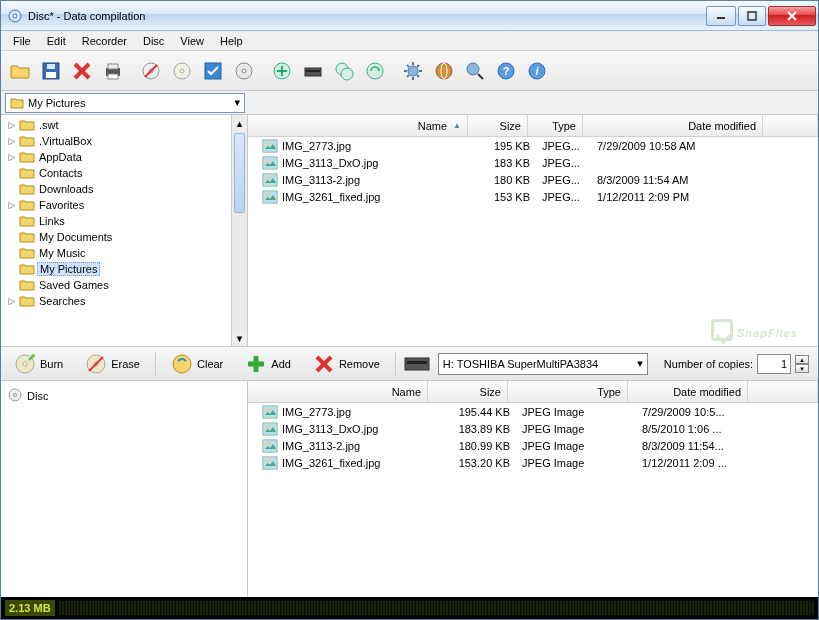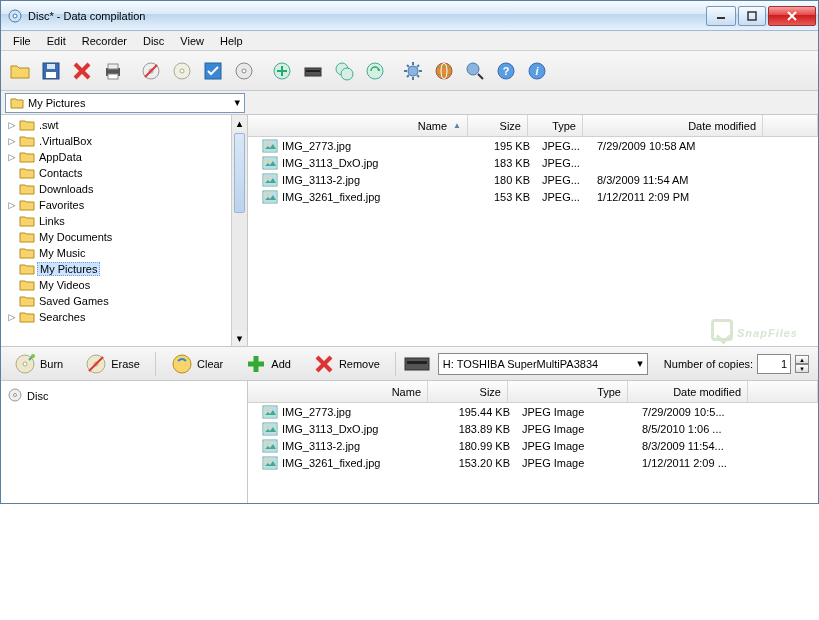--- a/index.html
+++ b/index.html
@@ -1,17 +1,17 @@
 <!DOCTYPE html>
 <html><head>
 <meta charset="utf-8">
 <style>
 * { box-sizing: border-box; margin: 0; padding: 0; font-family: "Segoe UI", Tahoma, sans-serif; font-size: 11px; }
 body { background: #fff; }
-.window { width: 819px; height: 504px; border: 1px solid #5a7fa0; display: flex; flex-direction: column; background: #f0f0f0; }
+.window { width: 819px; height: 620px; border: 1px solid #5a7fa0; display: flex; flex-direction: column; background: #f0f0f0; }
 
 
 .titlebar { height: 30px; background: linear-gradient(#f7fbff, #d9e9f8 45%, #bcd6ef 46%, #e8f2fb); display: flex; align-items: center; padding: 0 2px 0 6px; border-bottom: 1px solid #9db9d6; }
 .titlebar .icon { width: 16px; height: 16px; margin-right: 5px; }
 .titlebar .title { flex: 1; color: #000; }
 .sysbtns { display: flex; gap: 2px; }
 .sysbtn { width: 30px; height: 20px; border: 1px solid #7a98b8; border-radius: 2px; display: flex; align-items: center; justify-content: center; background: linear-gradient(#f5faff,#c7ddf2); }
 .sysbtn.max { width: 28px; }
 .sysbtn.close { width: 48px; background: linear-gradient(#f6a1a1,#e64545 45%,#cf1b1b 46%,#e85a5a); border-color: #9c3030; color:#fff; }
 .sysbtn svg { display:block; }
@@ -355,29 +355,20 @@
               </span>
               <span class="lbl">My Pictures</span>
             </li>
             <li>
               <span class="exp"></span>
               <span class="fico">
                 <svg width="16" height="14">
                   <path d="M1 3h5l1 1h8v8H1z" fill="#f7d56a" stroke="#b88d20"></path>
                 </svg>
               </span>
-              <span class="lbl">My Videos</span>
-            </li>
-            <li>
-              <span class="exp"></span>
-              <span class="fico">
-                <svg width="16" height="14">
-                  <path d="M1 3h5l1 1h8v8H1z" fill="#f7d56a" stroke="#b88d20"></path>
-                </svg>
-              </span>
               <span class="lbl">Saved Games</span>
             </li>
             <li>
               <span class="exp">▷</span>
               <span class="fico">
                 <svg width="16" height="14">
                   <path d="M1 3h5l1 1h8v8H1z" fill="#f7d56a" stroke="#b88d20"></path>
                 </svg>
               </span>
               <span class="lbl">Searches</span>
@@ -616,15 +607,19 @@
                 <span>IMG_3261_fixed.jpg</span>
               </div>
               <div class="cell" style="width:80px;text-align:right">153.20 KB</div>
               <div class="cell" style="width:120px">JPEG Image</div>
               <div class="cell" style="width:120px">1/12/2011 2:09 ...</div>
             </div>
           </div>
       </div>
     </div>
 
+    <div class="usagebar">
+      <span class="used">2.13 MB</span>
+      <div class="track"></div>
+    </div>
 
   </div>
 </div>
 
 </body></html>

